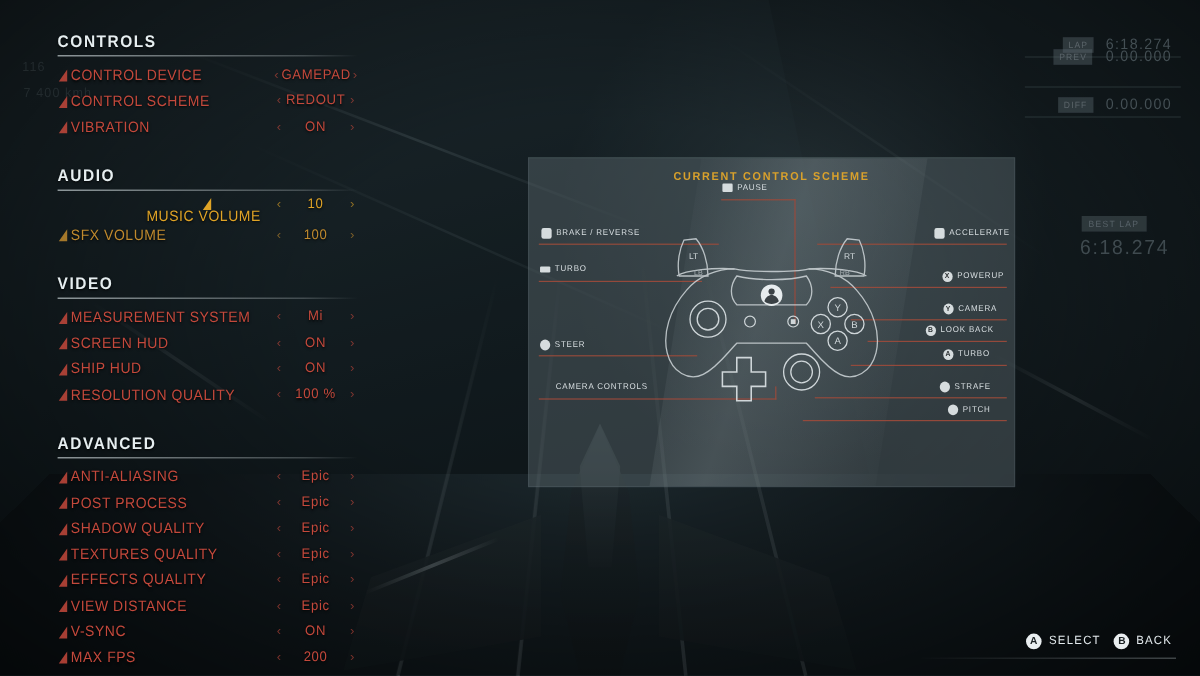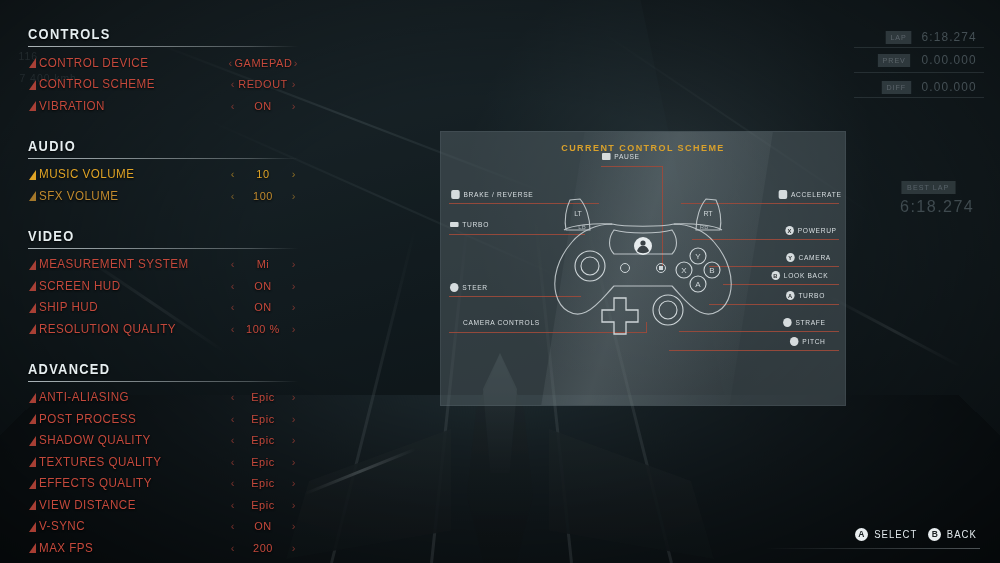--- a/index.html
+++ b/index.html
@@ -95,21 +95,21 @@
     font-size:14px; letter-spacing:1.4px; color:#e6eef0;
     font-weight:700; text-transform:uppercase;
     font-family:"Liberation Sans", sans-serif;
     transform:scaleX(.92); transform-origin:left center;
     text-shadow:0 1px 2px rgba(0,0,0,.9);
   }
   .sec-rule {
     height:1px; margin:4px 0 5px 0;
     background:linear-gradient(90deg, rgba(225,235,238,.75), rgba(225,235,238,.28) 82%, rgba(225,235,238,0));
   }
-  .sec { margin-bottom:21px; }
+  .sec { margin-bottom:21px;margin-left:20px; }
   .sec:last-child { margin-bottom:0; }
 
   .row {
     display:flex; align-items:center; height:21.5px;
     position:relative;
   }
   .row .mark {
     width:9px; height:11px; flex:0 0 9px; margin-right:2px;
     position:relative;
   }
@@ -133,21 +133,21 @@
   .row .val {
     font-size:11.5px; letter-spacing:.6px; text-align:center; flex:1;
     transform:scaleX(.95);
     text-shadow:0 1px 2px rgba(0,0,0,.85);
   }
   
   .row.red  { color:#c4493c; }
   .row.red .lbl, .row.red .val { color:#c4493c; }
   .row.amber { color:#c08a2e; }
   .row.amber .lbl, .row.amber .val { color:#c08a2e; }
-  .row.sel   { color:#e0a426; }
+  .row.sel   { color:#e0a426;flex-direction:column; }
   .row.sel .lbl, .row.sel .val { color:#e0a426; }
   .row.sel .mark::after { opacity:1; }
 
   
   #panel {
     position:absolute; left:440px; top:131px; width:406px; height:275px;
     background:rgba(92,104,110,.46);
     border:1px solid rgba(150,165,172,.12);
     z-index:7; overflow:hidden;
   }
@@ -578,21 +578,21 @@
     <path d="M86,104 L98,104 L98,116 L110,116 L110,128 L98,128 L98,140 L86,140 L86,128 L74,128 L74,116 L86,116 Z" fill="none" stroke="#cfd6d9" stroke-width="1.3"></path>
   </svg>
 </div>
 
 <div class="hud-stat" style="right:22px;top:30px;">
   <span class="hud-tag">LAP</span>
   <span class="hud-val">6:18.274</span>
 </div>
 <div class="hud-underline" style="right:16px;top:47px;width:130px;"></div>
 
-<div class="hud-stat" style="right:22px;top:53px;">
+<div class="hud-stat" style="right:22px;top:40px;">
   <span class="hud-tag">PREV</span>
   <span class="hud-val">0.00.000</span>
 </div>
 <div class="hud-underline" style="right:16px;top:72px;width:130px;"></div>
 
 <div class="hud-stat" style="right:22px;top:80px;align-items:flex-end;">
   <span class="hud-tag">DIFF</span>
   <span class="hud-val">0.00.000</span>
 </div>
 <div class="hud-underline" style="right:16px;top:97px;width:130px;"></div>

